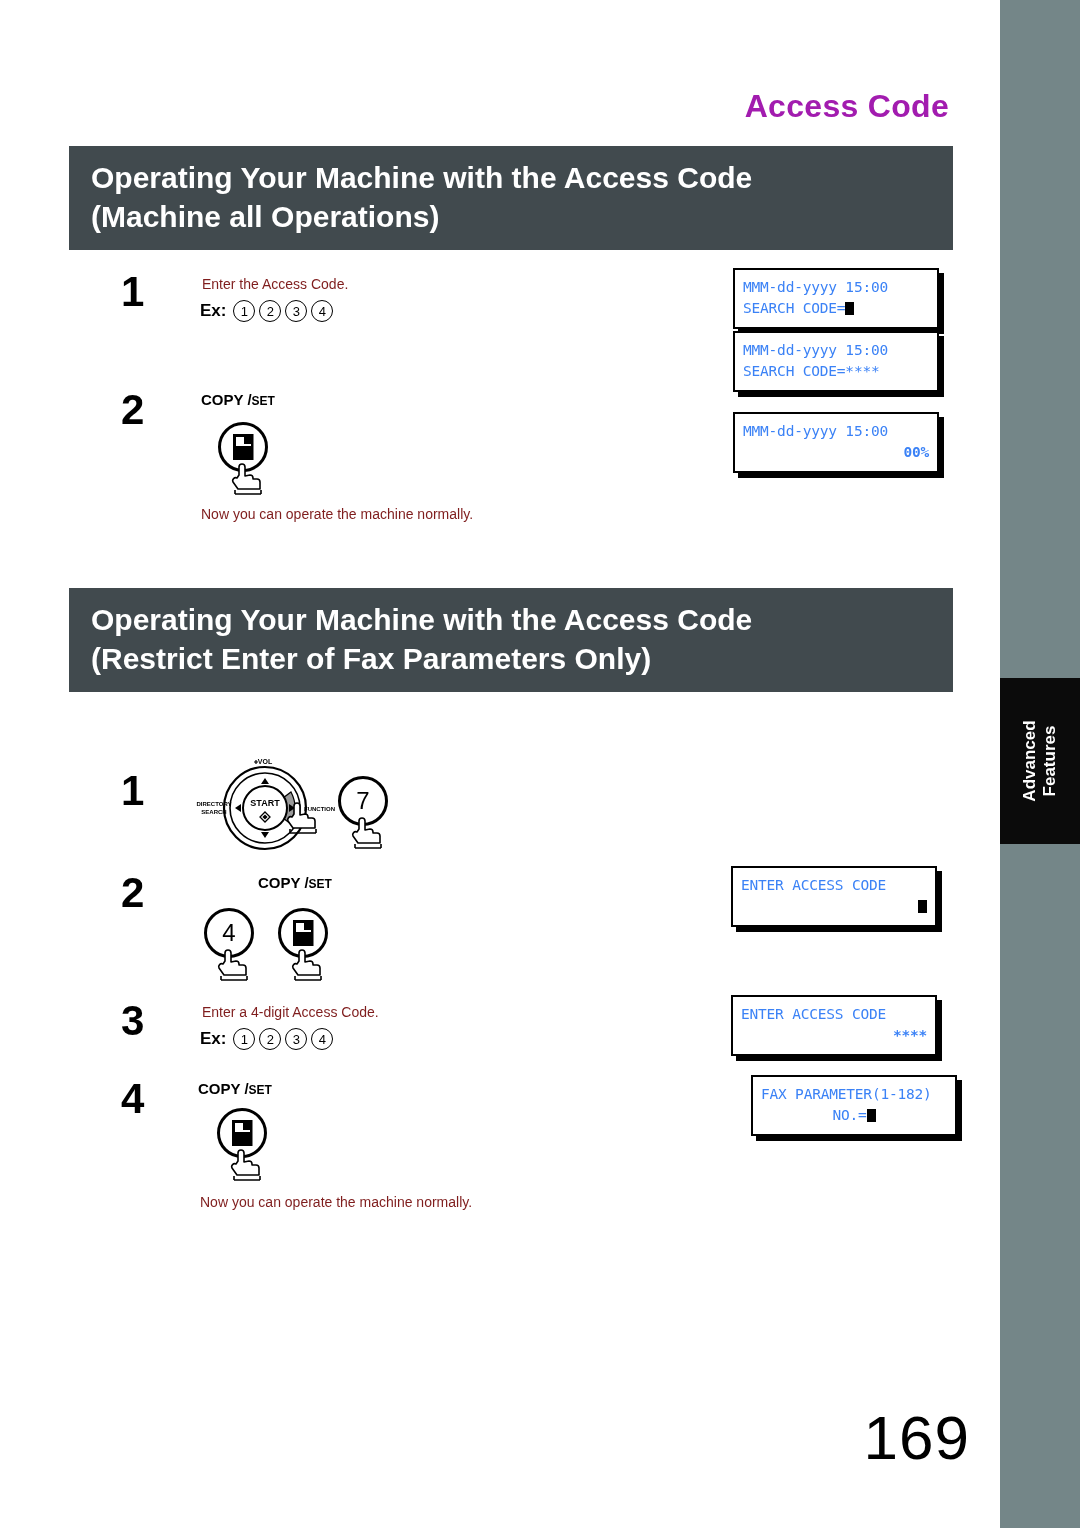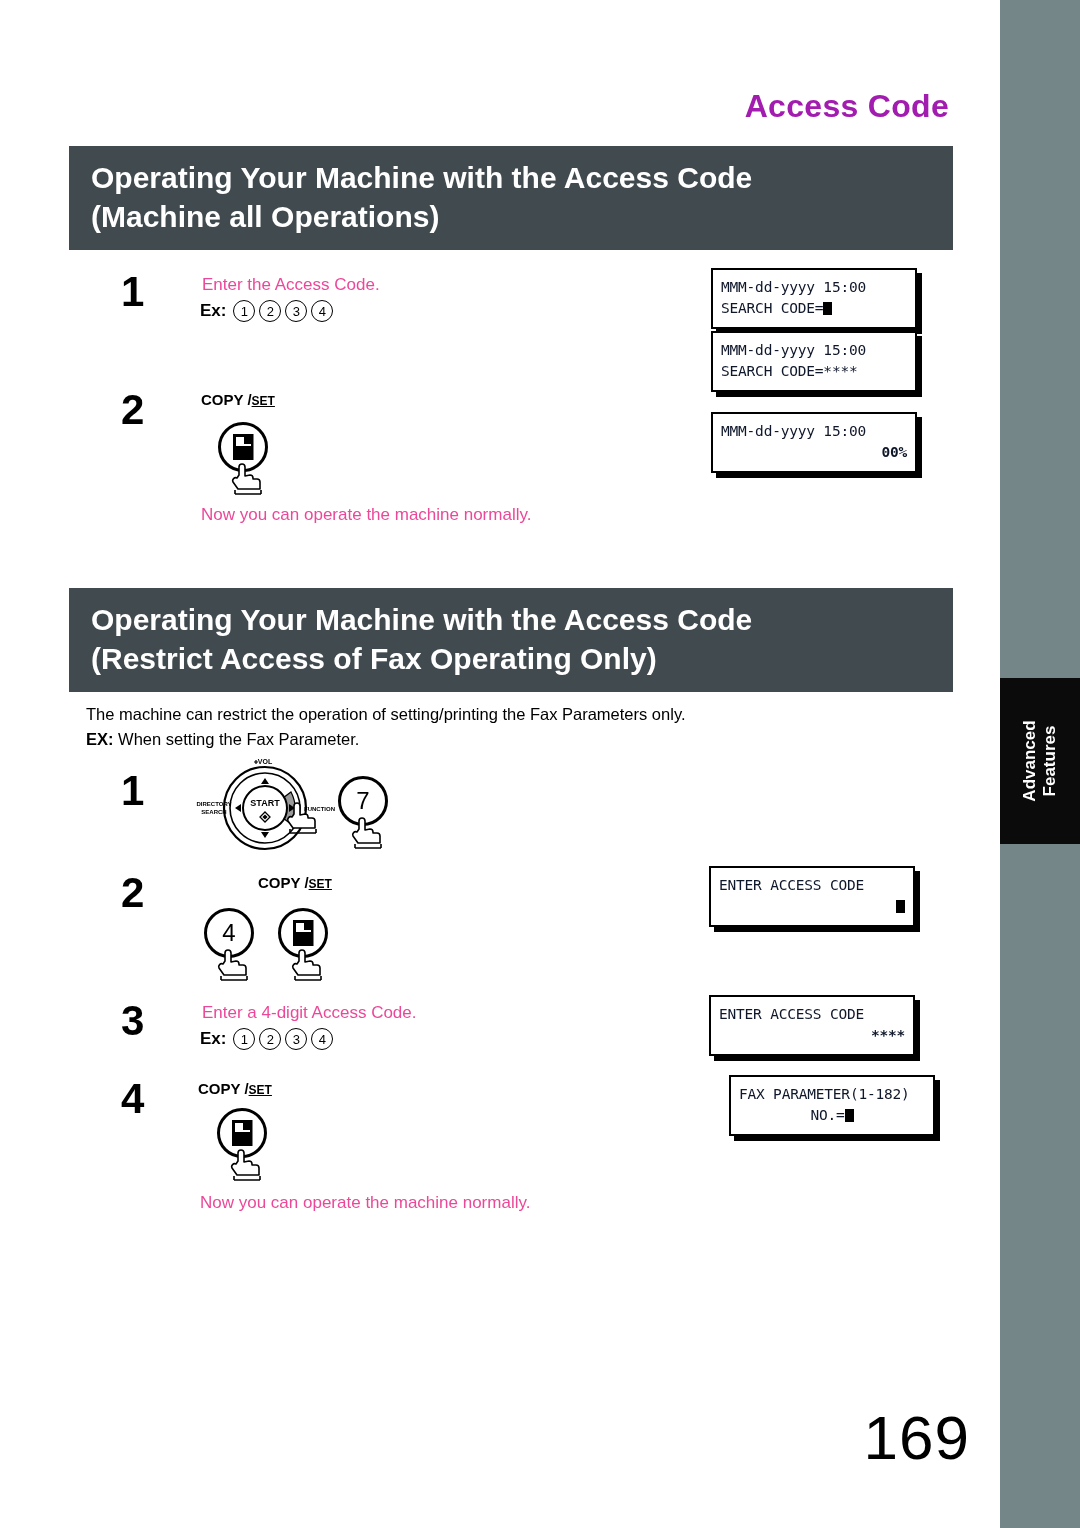--- a/index.html
+++ b/index.html
@@ -47,23 +47,23 @@
   .banner-2 { top: 588px; }
   .banner .ln { display: block; }
   .intro { position: absolute; left: 86px; top: 702px; font-size: 16.5px; line-height: 25px; color:#000; }
   .intro b { font-weight: bold; }
 
   .step-num {
     position: absolute; font-weight: bold; font-size: 42px; color: #000;
     font-family: "Liberation Sans", sans-serif; line-height: 42px;
   }
 
-  .instr { position: absolute; font-size: 17px; color: #ec4899; line-height: 25px; }
+  .instr { position: absolute; font-size: 14px; color: #7f1d1d; line-height: 25px; }
   .keylabel { position: absolute; font-size: 15px; font-weight: bold; color: #000; white-space: nowrap; }
-  .keylabel .small { font-size: 12px; text-decoration: underline; }
+  .keylabel .small { font-size: 12px; }
 
   .exline { position: absolute; display: flex; align-items: center; gap: 4px; }
   .exline .exlab { font-weight: bold; font-size: 17px; margin-right: 3px; }
   .digit-circle {
     width: 22px; height: 22px; border: 1.6px solid #000; border-radius: 50%;
     display: flex; align-items: center; justify-content: center;
     font-size: 13px; color: #000;
   }
 
   
@@ -90,23 +90,24 @@
 
   
   .hand { position: absolute; width: 40px; height: 34px; }
 
   
   .lcd {
     position: absolute; width: 206px;
     border: 2.5px solid #000; background: #fff;
     box-shadow: 5px 5px 0 0 #000;
     font-family: "DejaVu Sans Mono", monospace;
-    font-size: 14.5px; line-height: 21px; color: #0f172a;
+    font-size: 14.5px; line-height: 21px; color: #3b82f6;
     padding: 7px 8px 8px 8px;
     letter-spacing: -0.2px;
+    margin-left: 22px;
   }
   .lcd .row { white-space: pre; }
   .lcd .row.right { text-align: right; font-weight: bold; }
   .cursor { display: inline-block; width: 9px; height: 13px; background: #000; vertical-align: -2px; }
 
   
   .dial { position: absolute; }
 
   
   .page-number {
@@ -169,27 +170,23 @@
     <div class="row">MMM-dd-yyyy 15:00</div>
     <div class="row">SEARCH CODE=****</div>
   </div>
   <div class="lcd" style="left:711px; top:412px;">
     <div class="row">MMM-dd-yyyy 15:00</div>
     <div class="row right">00%</div>
   </div>
 
   <div class="banner banner-2">
     <span class="ln">Operating Your Machine with the Access Code</span>
-    <span class="ln">(Restrict Access of Fax Operating Only)</span>
-  </div>
-
-  <div class="intro">
-    <div>The machine can restrict the operation of setting/printing the Fax Parameters only.</div>
-    <div><b>EX:</b> <span>When setting the Fax Parameter.</span></div>
-  </div>
+    <span class="ln">(Restrict Enter of Fax Parameters Only)</span>
+  </div>
+
 
   <div class="step-num" style="left:121px; top:770px;">1</div>
 
   <svg class="dial" style="left:190px; top:756px;" width="150" height="96" viewBox="0 0 150 96">
 
     <circle cx="75" cy="52" r="41" fill="#fff" stroke="#000" stroke-width="2.2"></circle>
     <circle cx="75" cy="52" r="35" fill="#fff" stroke="#000" stroke-width="1.6"></circle>
 
     <path d="M101 36 A35 35 0 0 1 101 68 L93 62 A25 25 0 0 0 93 42 Z" fill="#9a9a9a" stroke="#000" stroke-width="1.2"></path>
 

